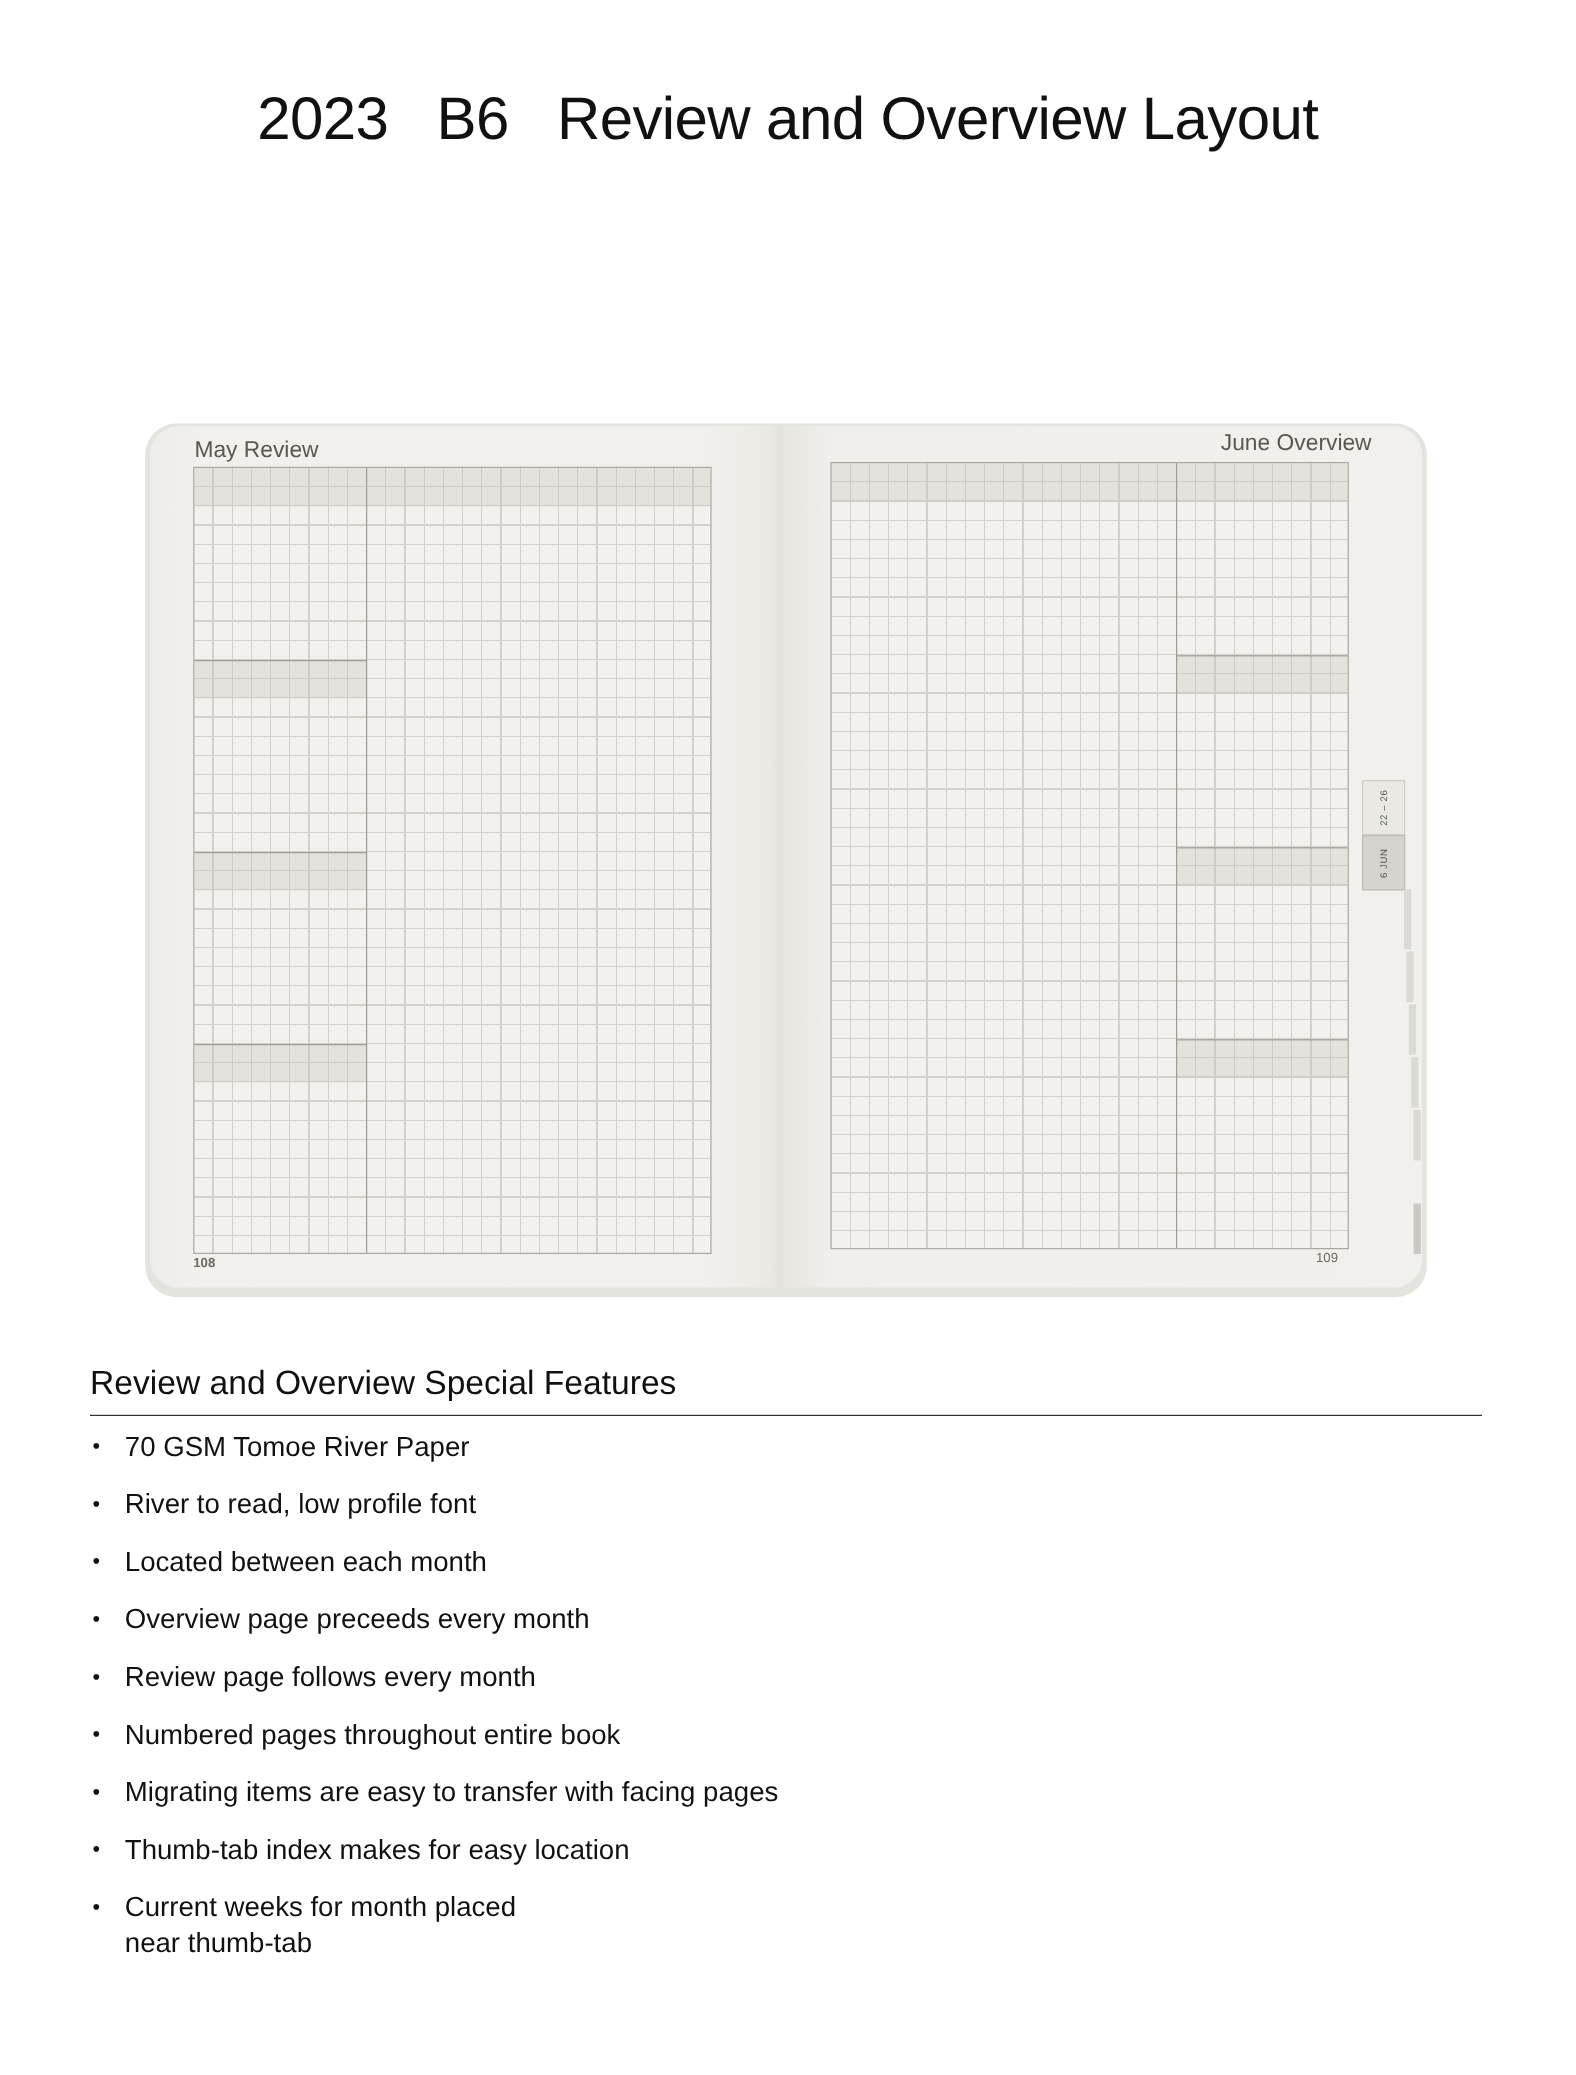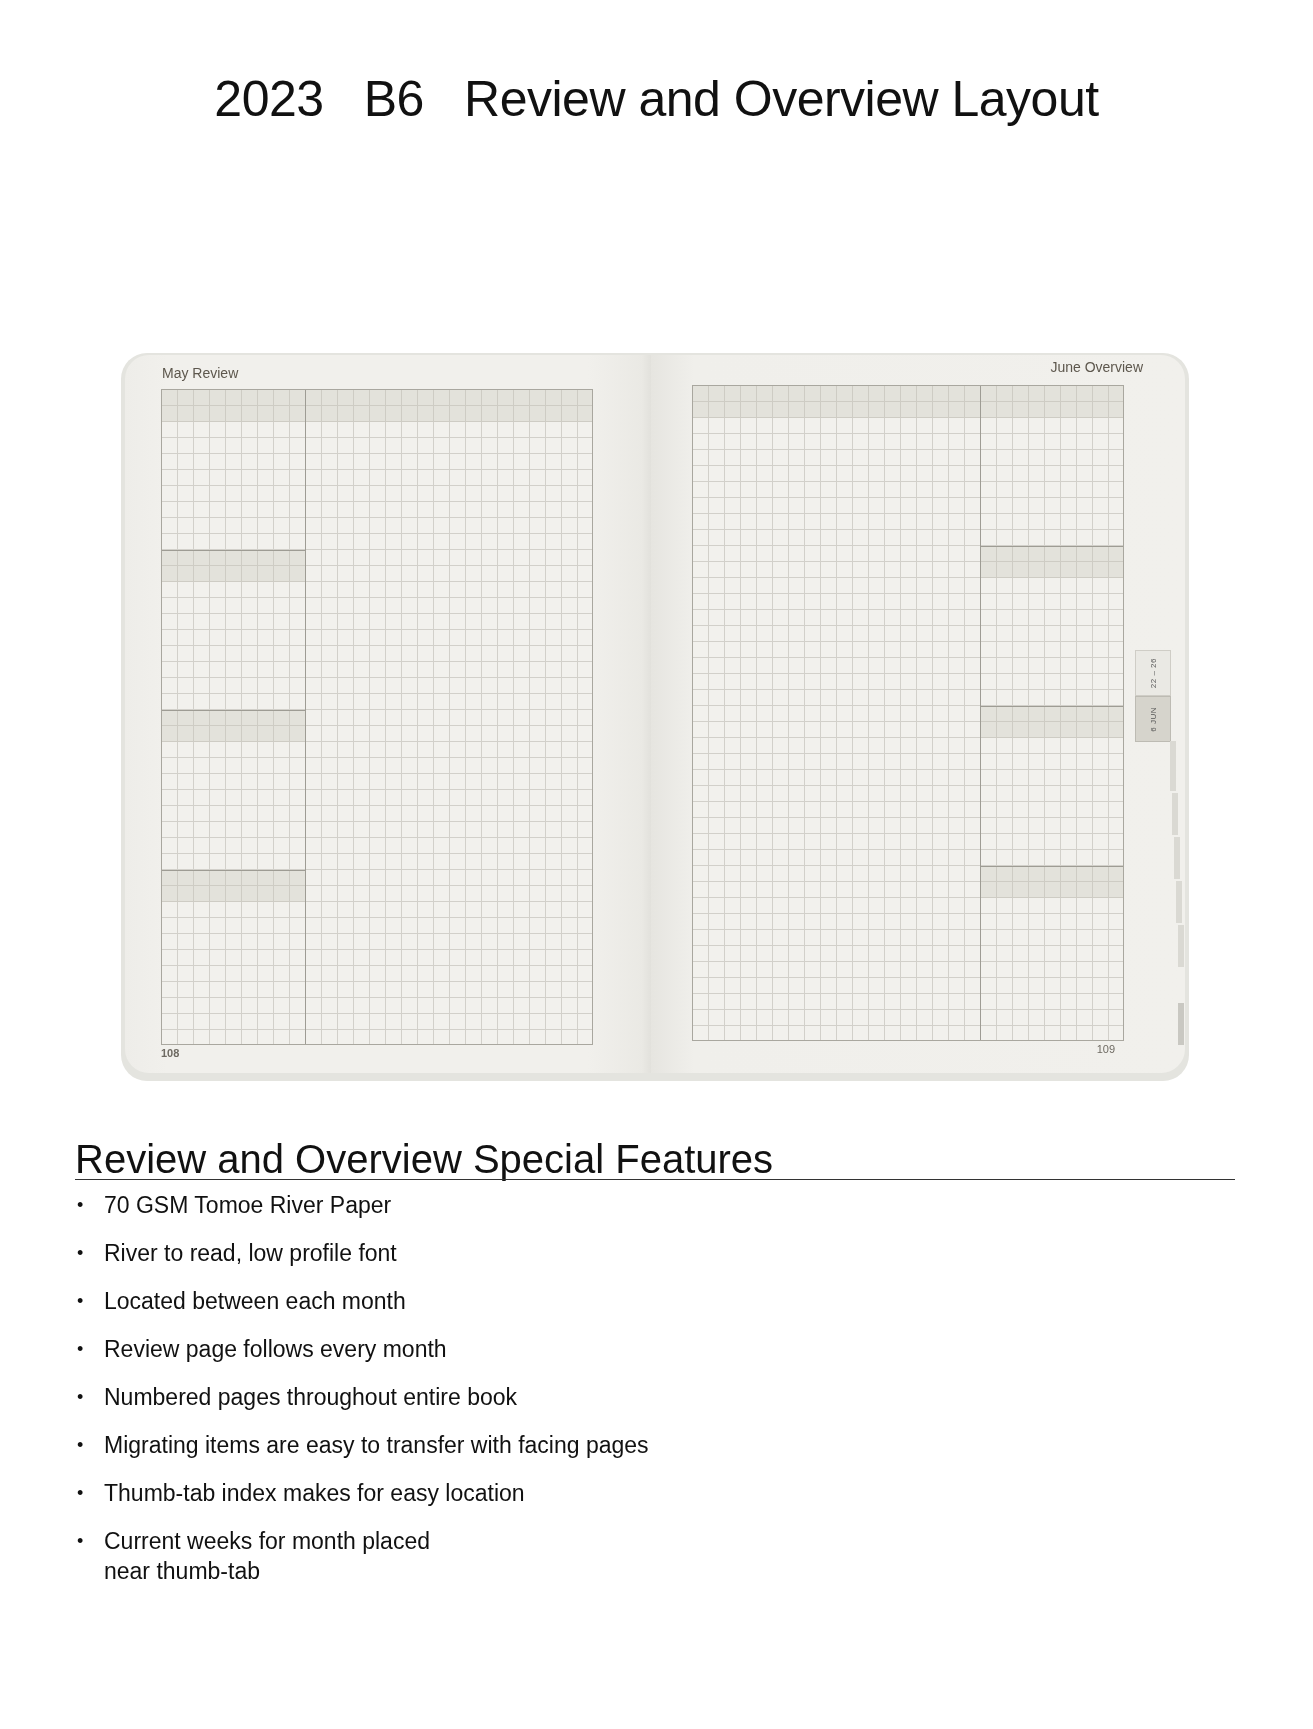--- a/index.html
+++ b/index.html
@@ -25,21 +25,21 @@
   }
   .page.left { left: 4px; width: 526px; border-radius: 24px 0 0 24px;
     background: linear-gradient(to right, #eeede9 0%, #f1f0ec 8%, #f1f0ec 88%, #e9e8e3 100%); }
   .page.right { left: 530px; width: 534px; border-radius: 0 24px 24px 0;
     background: linear-gradient(to right, #e6e5e0 0%, #f0efeb 8%, #f1f0ec 100%); }
   .spine {
     position: absolute; left: 520px; top: 2px; width: 22px; height: 718px;
     background: linear-gradient(to right, #ebeae5, #e2e1dc 45%, #ecebe6);
   }
   .page-title {
-    position: absolute; font-size: 14px; color: #5d574d; letter-spacing: 0px;
+    position: absolute; font-size: 19px; color: #5d574d; letter-spacing: 0px;
   }
   .page-num { position: absolute; font-size: 11px; color: #6e6a62; }
 
   .grid {
     position: absolute; border: 1px solid #a9a79f;
     background-color: #f2f1ed;
     background-image:
       repeating-linear-gradient(to right, transparent 0, transparent 15px, #d2d0ca 15px, #d2d0ca 16px),
       repeating-linear-gradient(to bottom, transparent 0, transparent 15px, #d2d0ca 15px, #d2d0ca 16px);
   }
@@ -51,21 +51,21 @@
   .tab {
     position: absolute; writing-mode: vertical-rl; font-size: 8px; color: #555;
     display: flex; align-items: center; justify-content: center; letter-spacing: 0.5px;
   }
   .tab-week { left: 1014px; top: 297px; width: 34px; height: 44px; background: #eae9e4; border: 1px solid #cfcdc6; }
   .tab-month { left: 1014px; top: 343px; width: 34px; height: 44px; background: #d6d4cc; border: 1px solid #bdbbb3; }
   .edge-strip { position: absolute; width: 6px; background: #dad9d3; }
 
   
   .features-title {
-    position: absolute; left: 75px; top: 1137px; font-size: 40px; color: #111; text-align: center;
+    position: absolute; left: 75px; top: 1137px; font-size: 28px; color: #111; text-align: center;
   }
   .features-rule {
     position: absolute; left: 75px; top: 1179px; width: 1160px; height: 1px; background: #333;
   }
   .features-list {
     position: absolute; left: 75px; top: 1190px; margin: 0; padding: 0; list-style: none;
   }
   .features-list li {
     position: relative; padding-left: 29px; font-size: 23px; line-height: 30px;
     margin: 0 0 18px 0; color: #111;
@@ -128,20 +128,21 @@
   <div class="edge-strip" style="left:1057px; top:572px; height:42px;"></div>
   <div class="edge-strip" style="left:1057px; top:650px; height:42px; background:#c9c8c2;"></div>
 </div>
 
 <div class="features-title">Review and Overview Special Features</div>
 <div class="features-rule"></div>
 <ul class="features-list">
   <li>70 GSM Tomoe River Paper</li>
   <li>River to read, low profile font</li>
   <li>Located between each month</li>
+  <li>Overview page preceeds every month</li>
   <li>Review page follows every month</li>
   <li>Numbered pages throughout entire book</li>
   <li>Migrating items are easy to transfer with facing pages</li>
   <li>Thumb-tab index makes for easy location</li>
   <li>
     <span>Current weeks for month placed</span>
     <span class="line2">near thumb-tab</span>
   </li>
 </ul>
 

